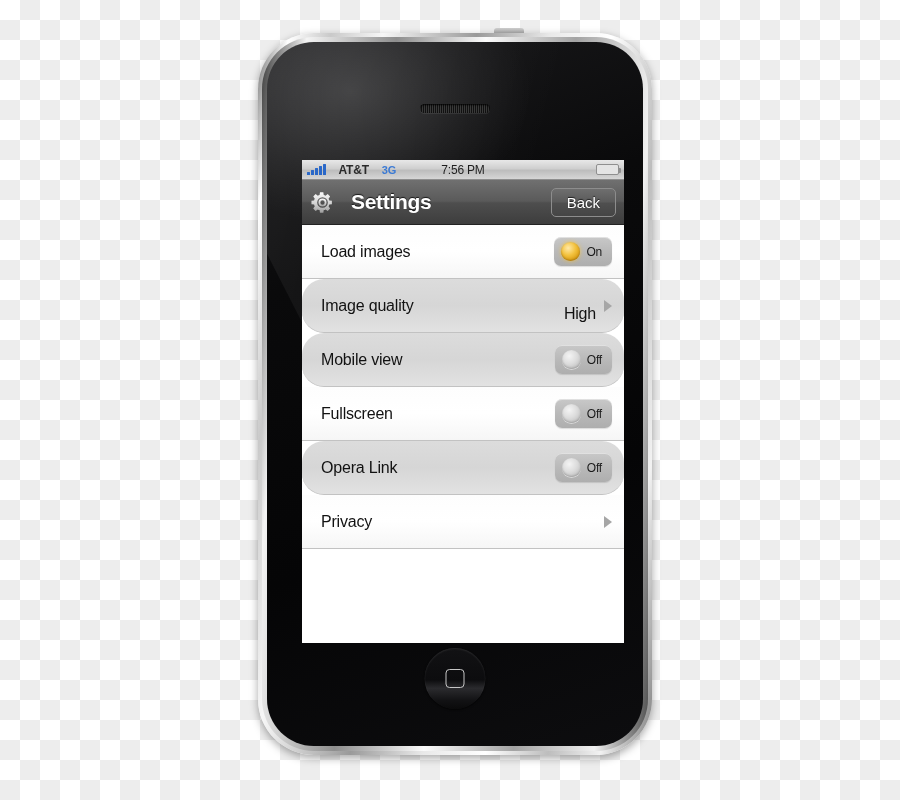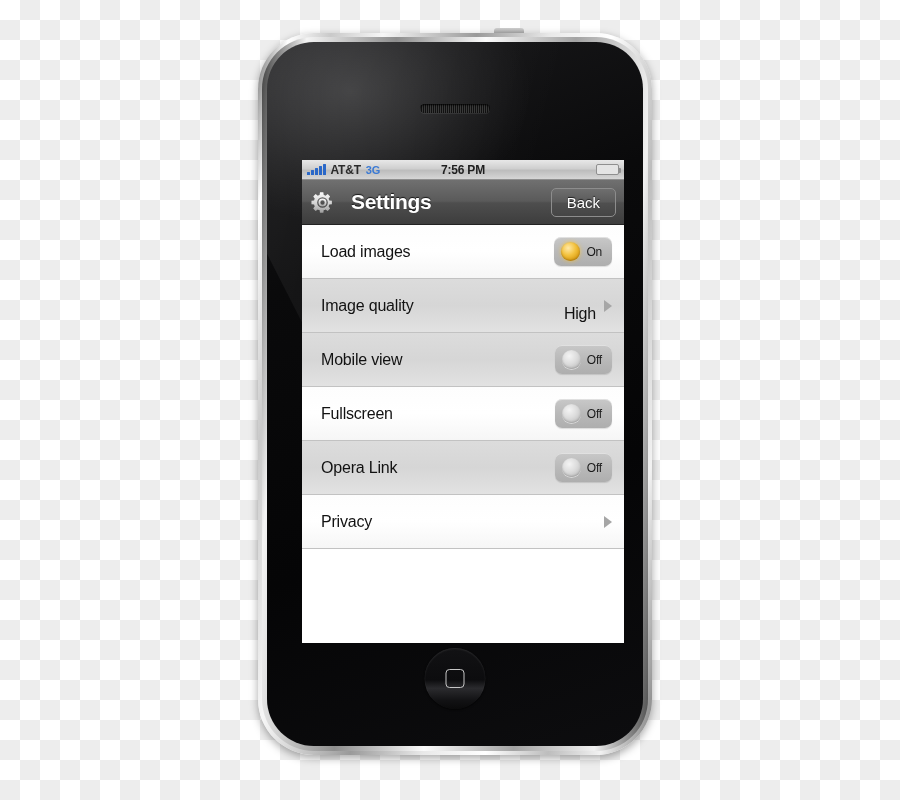--- a/index.html
+++ b/index.html
@@ -104,21 +104,21 @@
   
   .statusbar {
     height: 20px;
     background: linear-gradient(to bottom, #e8e8e8 0%, #cfcfcf 45%, #bdbdbd 55%, #d6d6d6 100%);
     display: flex;
     align-items: center;
     padding: 0 5px;
     position: relative;
     border-bottom: 1px solid #8e8e8e;
   }
-  .sb-left { display: flex; align-items: center; gap: 5px; }
+  .sb-left { display: flex; align-items: center; gap: 13px; }
   .signal-bars { display: flex; align-items: flex-end; gap: 1.5px; height: 11px; }
   .signal-bars i {
     display: block;
     width: 2.5px;
     background: #2a68c8;
     border-radius: 0.5px;
   }
   .signal-bars i:nth-child(1) { height: 3px; }
   .signal-bars i:nth-child(2) { height: 5px; }
   .signal-bars i:nth-child(3) { height: 7px; }
@@ -134,21 +134,21 @@
     font-size: 11px;
     font-weight: bold;
     color: #3b7ad4;
     letter-spacing: -0.2px;
   }
   .sb-time {
     position: absolute;
     left: 0; right: 0;
     text-align: center;
     font-size: 12px;
-    font-weight: bold;
+    font-weight: normal;
     color: #1f1f1f;
     letter-spacing: -0.2px;
   }
   .sb-right { margin-left: auto; display: flex; align-items: center; }
   .battery {
     width: 23px; height: 11px;
     border: 1px solid #8f8f8f;
     border-radius: 2px;
     background: #e4e4e4;
     padding: 1px;
@@ -209,20 +209,21 @@
     padding: 0 12px;
     position: relative;
     border-bottom: 1px solid #c2c2c2;
     cursor: pointer;
   }
   .row.light {
     background: linear-gradient(to bottom, #fdfdfd 0%, #ffffff 50%, #f6f6f6 100%);
   }
   .row.dark {
     background: linear-gradient(to bottom, #dcdcdc 0%, #d6d6d6 50%, #e2e2e2 100%);
+    border-radius: 22px;
   }
   .row-label {
     font-size: 16px;
     color: #121212;
     letter-spacing: -0.2px;
     margin-left: 7px;
   }
   .row-right {
     margin-left: auto;
     display: flex;

